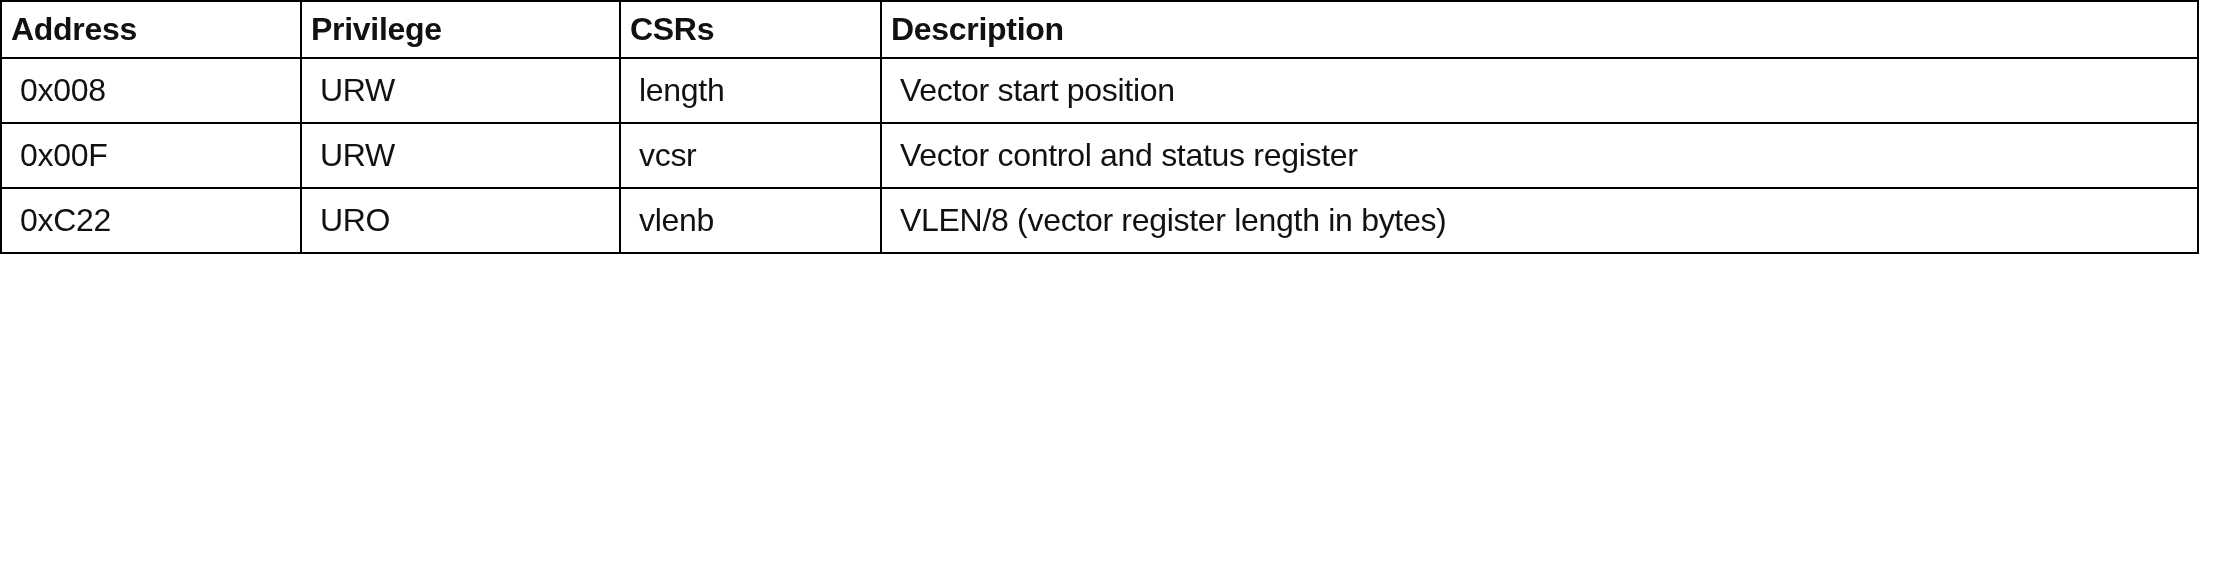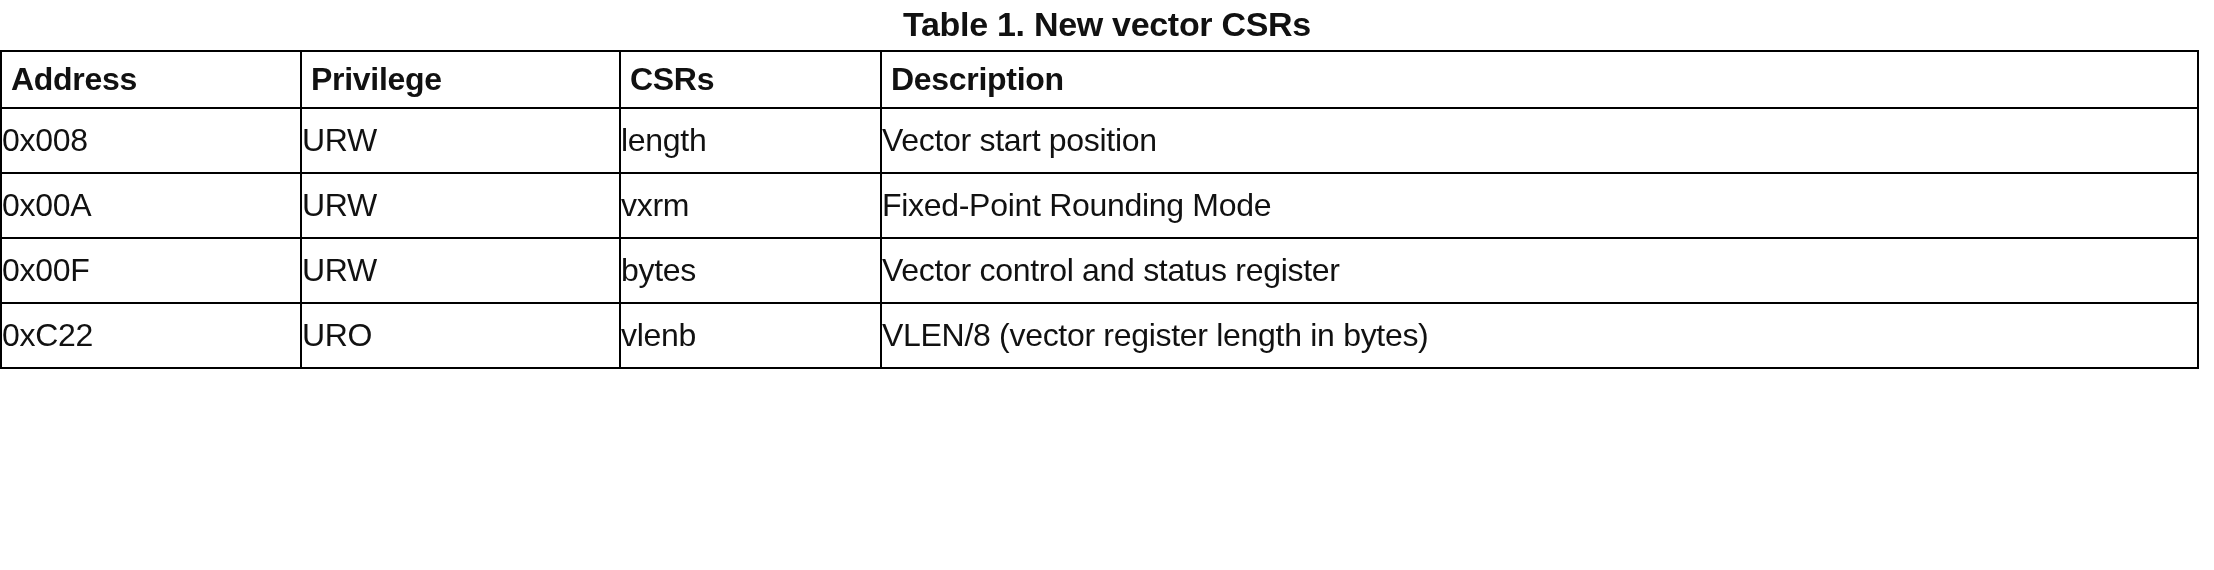--- a/index.html
+++ b/index.html
@@ -42,32 +42,32 @@
     padding: 0;
   }
   .csr-table th {
     height: 55px;
     font-weight: 600;
     padding-left: 9px;
   }
   .csr-table td {
     height: 63px;
     font-weight: normal;
+    padding-left: 18px;
   }
   col.col-address   { width: 300px; }
   col.col-privilege { width: 319px; }
   col.col-name      { width: 261px; }
   col.col-desc      { width: 1317px; }
 </style>
 </head>
 <body>
 
 <div class="page">
 
-  <div class="table-title">Table 1. New vector CSRs</div>
 
   <table class="csr-table">
     <colgroup>
       <col class="col-address">
       <col class="col-privilege">
       <col class="col-name">
       <col class="col-desc">
     </colgroup>
     <thead>
       <tr>
@@ -78,29 +78,23 @@
       </tr>
     </thead>
     <tbody>
       <tr>
         <td>0x008</td>
         <td>URW</td>
         <td>length</td>
         <td>Vector start position</td>
       </tr>
       <tr>
-        <td>0x00A</td>
-        <td>URW</td>
-        <td>vxrm</td>
-        <td>Fixed-Point Rounding Mode</td>
-      </tr>
-      <tr>
         <td>0x00F</td>
         <td>URW</td>
-        <td>bytes</td>
+        <td>vcsr</td>
         <td>Vector control and status register</td>
       </tr>
       <tr>
         <td>0xC22</td>
         <td>URO</td>
         <td>vlenb</td>
         <td>VLEN/8 (vector register length in bytes)</td>
       </tr>
     </tbody>
   </table>

